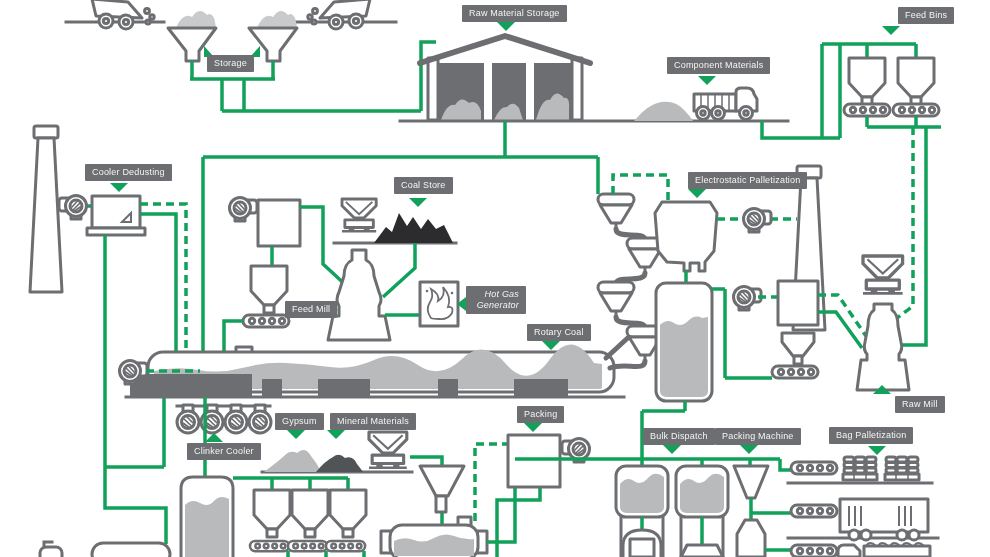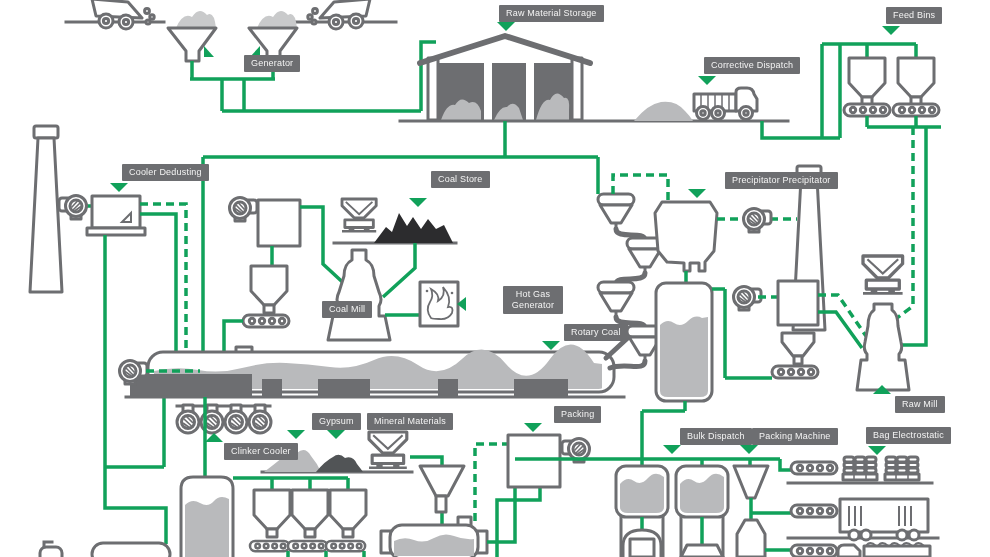--- a/index.html
+++ b/index.html
@@ -1,21 +1,21 @@
 <!DOCTYPE html>
 <html><head>
 <meta charset="utf-8">
 <style>
   html,body{margin:0;padding:0;background:#fff;}
   .stage{position:relative;width:990px;height:557px;background:#ffffff;overflow:hidden;
          font-family:"Liberation Sans",sans-serif;}
   .stage svg{position:absolute;left:0;top:0;}
   .lbl{position:absolute;background:#6d6e71;color:#f4f4f4;font-size:9px;line-height:1.2;
-       padding:3px 7px;border-radius:1px;white-space:nowrap;letter-spacing:.2px;z-index:5;margin-left:37px;}
-  .lbl.wrap{white-space:normal;width:46px;text-align:center;}
+       padding:3px 7px;border-radius:1px;white-space:nowrap;letter-spacing:.2px;z-index:5;}
+  .lbl.wrap{white-space:normal;width:46px;text-align:right;font-style:italic;}
   
   .eq{stroke:#6d6e71;stroke-width:3;fill:#fff;stroke-linejoin:round;}
   .fg{fill:#6d6e71;stroke:none;}
   .mat{fill:#b9babc;stroke:none;}
   .mound{fill:#c9cacb;stroke:none;}
   .ln-g{stroke:#6d6e71;stroke-width:3;fill:none;stroke-linecap:square;}
   .grn{stroke:#11a15a;stroke-width:3.5;fill:none;}
   .grn-d{stroke:#11a15a;stroke-width:3.5;fill:none;stroke-dasharray:8 5;}
   .tri{fill:#11a15a;stroke:none;}
   .duct{stroke:#6d6e71;stroke-width:5;fill:none;stroke-linecap:round;}
@@ -330,32 +330,32 @@
     <polygon class="tri" points="287,430 305,430 296,439"></polygon>
     <polygon class="tri" points="327,430 345,430 336,439"></polygon>
     <polygon class="tri" points="205,442 223,442 214,433"></polygon>
     <polygon class="tri" points="524,423 542,423 533,432"></polygon>
     <polygon class="tri" points="663,445 681,445 672,454"></polygon>
     <polygon class="tri" points="740,445 758,445 749,454"></polygon>
     <polygon class="tri" points="868,446 886,446 877,455"></polygon>
   </g>
 </svg>
 
-<div class="lbl" style="left:207px;top:55px">Generator</div>
+<div class="lbl" style="left:207px;top:55px">Storage</div>
 <div class="lbl" style="left:462px;top:5px">Raw Material Storage</div>
-<div class="lbl" style="left:667px;top:57px">Corrective Dispatch</div>
-<div class="lbl" style="left:849px;top:7px">Feed Bins</div>
+<div class="lbl" style="left:667px;top:57px">Component Materials</div>
+<div class="lbl" style="left:898px;top:7px">Feed Bins</div>
 <div class="lbl" style="left:85px;top:164px">Cooler Dedusting</div>
-<div class="lbl" style="left:394px;top:171px">Coal Store</div>
-<div class="lbl" style="left:688px;top:172px">Precipitator Precipitator</div>
-<div class="lbl" style="left:285px;top:301px">Coal Mill</div>
+<div class="lbl" style="left:394px;top:177px">Coal Store</div>
+<div class="lbl" style="left:688px;top:172px">Electrostatic Palletization</div>
+<div class="lbl" style="left:285px;top:301px">Feed Mill</div>
 <div class="lbl wrap" style="left:466px;top:286px">Hot Gas Generator</div>
 <div class="lbl" style="left:527px;top:324px">Rotary Coal</div>
-<div class="lbl" style="left:858px;top:396px">Raw Mill</div>
+<div class="lbl" style="left:895px;top:396px">Raw Mill</div>
 <div class="lbl" style="left:275px;top:413px">Gypsum</div>
 <div class="lbl" style="left:330px;top:413px">Mineral Materials</div>
 <div class="lbl" style="left:187px;top:443px">Clinker Cooler</div>
 <div class="lbl" style="left:517px;top:406px">Packing</div>
 <div class="lbl" style="left:643px;top:428px">Bulk Dispatch</div>
 <div class="lbl" style="left:715px;top:428px">Packing Machine</div>
-<div class="lbl" style="left:829px;top:427px">Bag Electrostatic</div>
+<div class="lbl" style="left:829px;top:427px">Bag Palletization</div>
 
 </div>
 
 </body></html>

